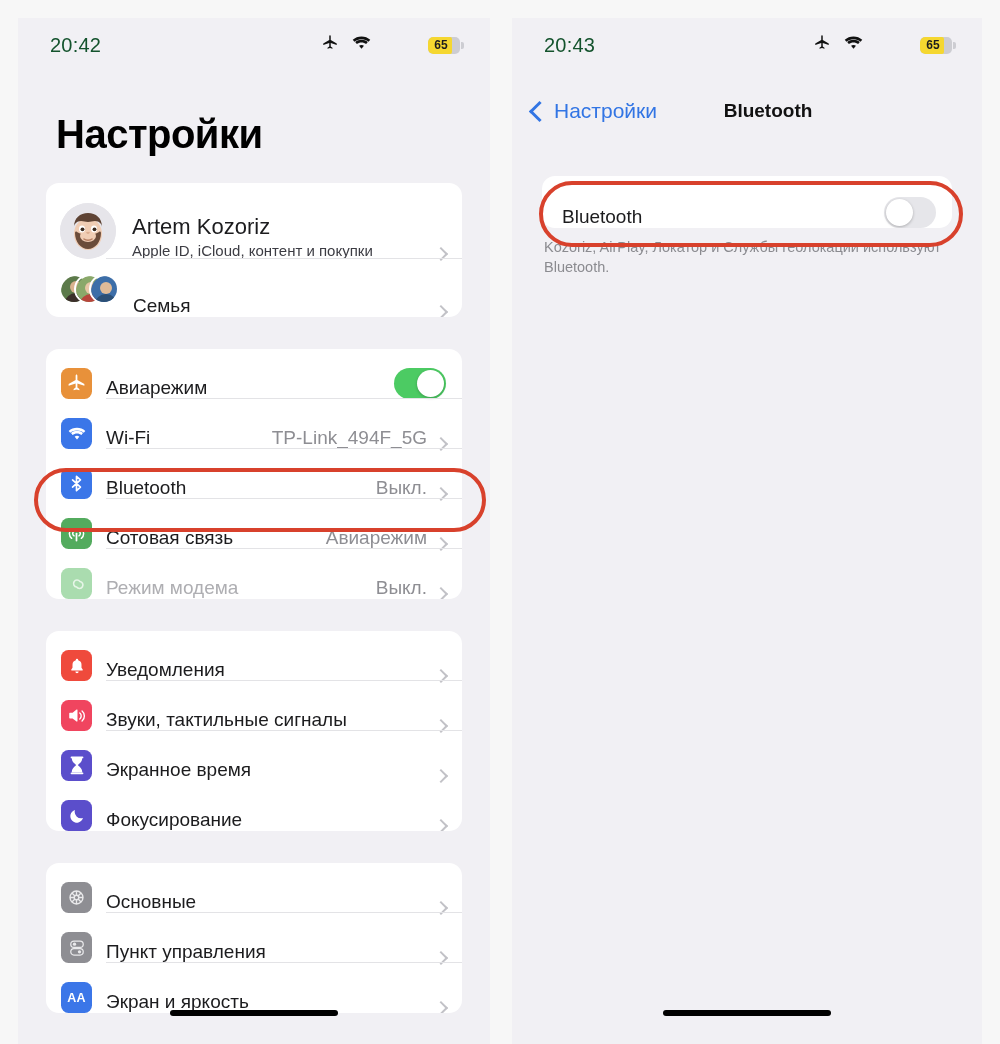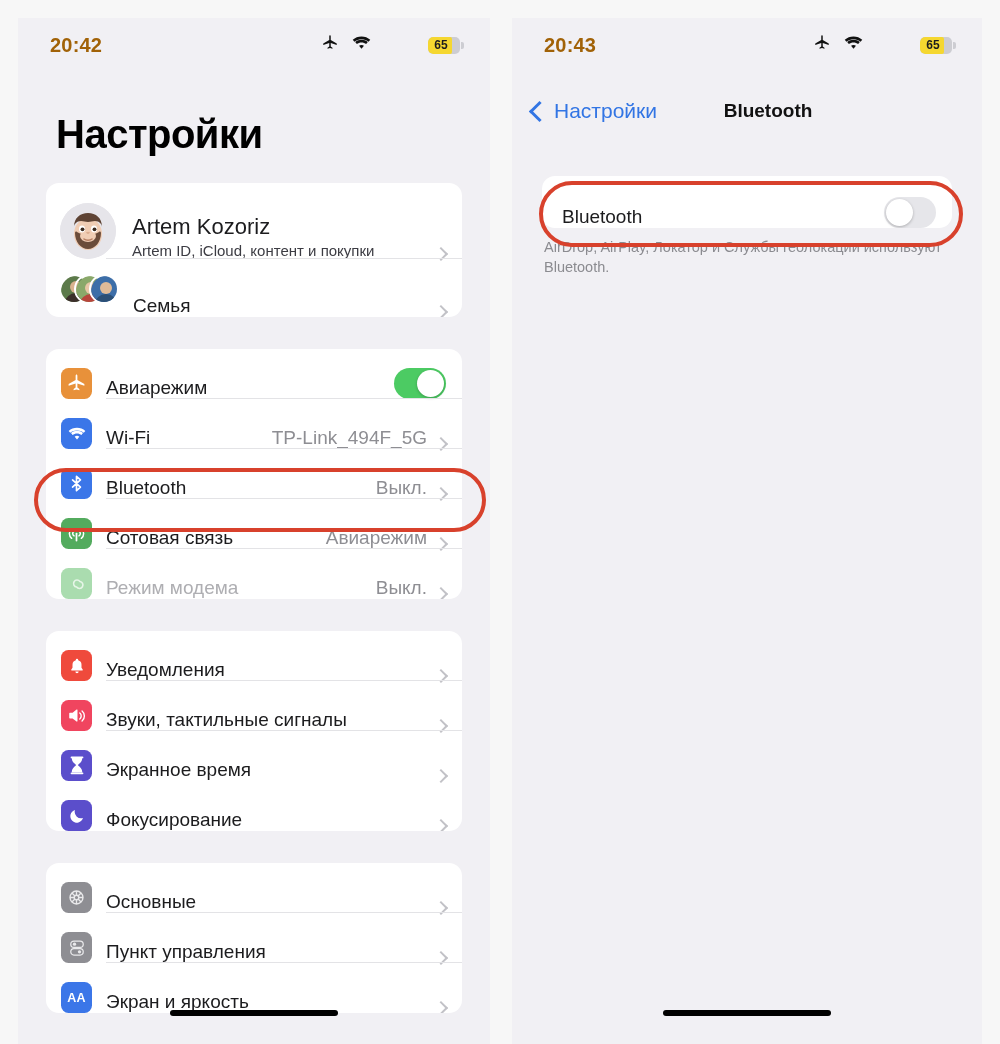--- a/index.html
+++ b/index.html
@@ -37,22 +37,22 @@
   .statusbar {
     height: 46px;
     display: flex;
     align-items: center;
     justify-content: space-between;
     padding: 8px 26px 0 32px;
     box-sizing: border-box;
   }
   .status-time {
     font-size: 20px;
-    font-weight: bold;
-    color: #a16207;
+    font-weight: normal;
+    color: #14532d;
     letter-spacing: .2px;
   }
   .status-icons {
     display: flex;
     align-items: center;
     gap: 11px;
   }
   .battery {
     display: flex;
     align-items: center;
@@ -331,21 +331,21 @@
             <ellipse cx="22" cy="26" rx="3" ry="3.4" fill="#fff"></ellipse>
             <ellipse cx="34" cy="26" rx="3" ry="3.4" fill="#fff"></ellipse>
             <circle cx="22.5" cy="26.3" r="1.9" fill="#3a2a1f"></circle>
             <circle cx="34.5" cy="26.3" r="1.9" fill="#3a2a1f"></circle>
             <path d="M24 36c2 1.6 6 1.6 8 0" stroke="#b77f63" stroke-width="1.6" fill="none" stroke-linecap="round"></path>
             <path d="M27 29.5c.6.8 1.4.8 2 0" stroke="#d9a98b" stroke-width="1.4" fill="none" stroke-linecap="round"></path>
           </svg>
         </div>
         <div class="profile-text">
           <div class="profile-name">Artem Kozoriz</div>
-          <div class="profile-sub">Artem ID, iCloud, контент и покупки</div>
+          <div class="profile-sub">Apple ID, iCloud, контент и покупки</div>
         </div>
         <div class="chev"></div>
         <div class="sep"></div>
       </div>
 
       <div class="row" style="min-height:58px">
         <div class="family-avatars">
           <div class="fa"><svg width="30" height="30" viewBox="0 0 30 30">
                 <circle cx="15" cy="15" r="15" fill="#5c7a4a"></circle>
                 <circle cx="15" cy="11" r="6" fill="#d9b28e"></circle>
@@ -576,19 +576,19 @@
     <div class="group" style="margin:0 30px">
       <div class="row noicon" style="min-height:52px;padding:0 14px 0 20px">
         <div class="row-label">Bluetooth</div>
         <div class="toggle off">
             <div class="knob"></div>
           </div>
 
       </div>
     </div>
 
-    <div class="footnote">AirDrop, AirPlay, Локатор и Службы геолокации используют Bluetooth.</div>
+    <div class="footnote">Kozoriz, AirPlay, Локатор и Службы геолокации используют Bluetooth.</div>
 
     <div class="highlight hl-right"></div>
     <div class="home-indicator"></div>
   </div>
 
 </div>
 
 </body></html>

